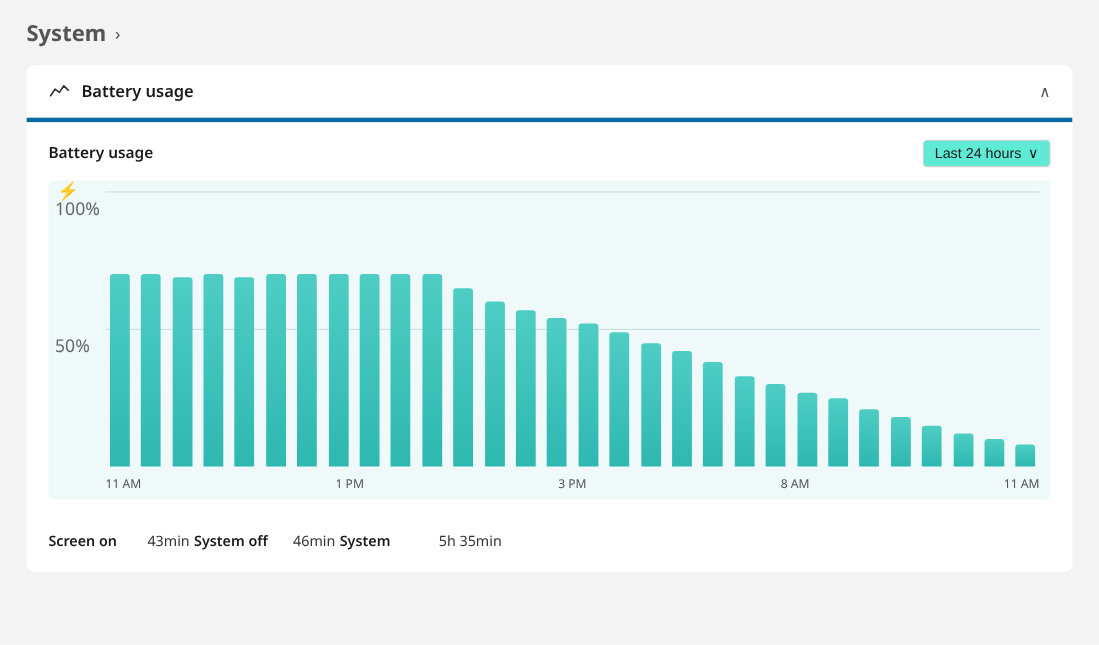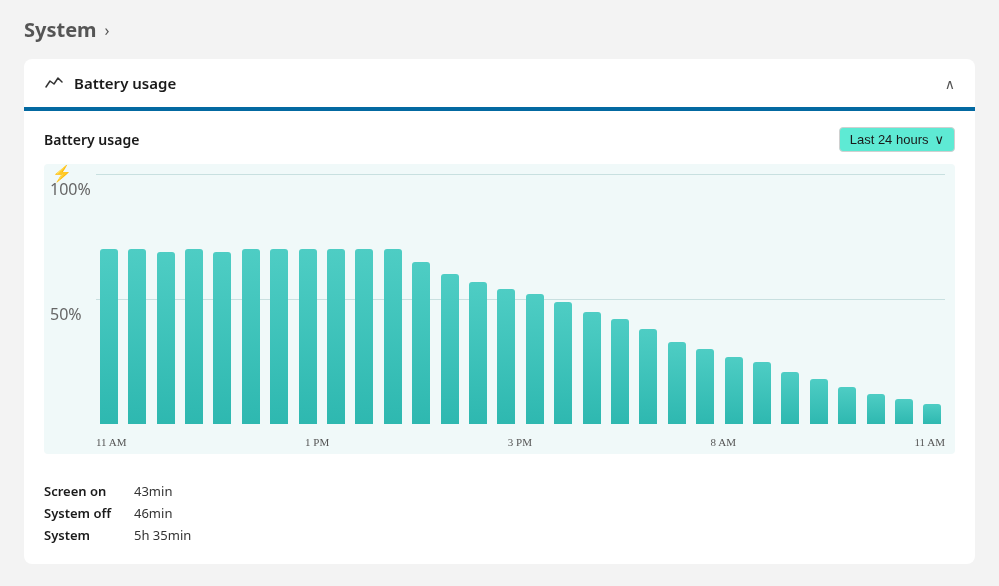--- a/index.html
+++ b/index.html
@@ -157,35 +157,34 @@
       bottom: -24px;
       left: 0;
       right: 0;
       display: flex;
       justify-content: space-between;
     }
     .x-label {
       font-size: 11px;
       color: #555;
       text-align: center;
-      font-family: Liberation Serif, serif;
     }
     
     .charge-icon {
       position: absolute;
       top: -2px;
       left: 8px;
       color: #2eb8b0;
       font-size: 16px;
     }
     
     .stats-section {
       margin-top: 28px;
       display: flex;
-      flex-direction: column;
+      flex-direction: row;
       gap: 4px;
     }
     .stat-row {
       display: flex;
       align-items: center;
       gap: 0;
     }
     .stat-label {
       font-size: 13px;
       font-weight: 600;

